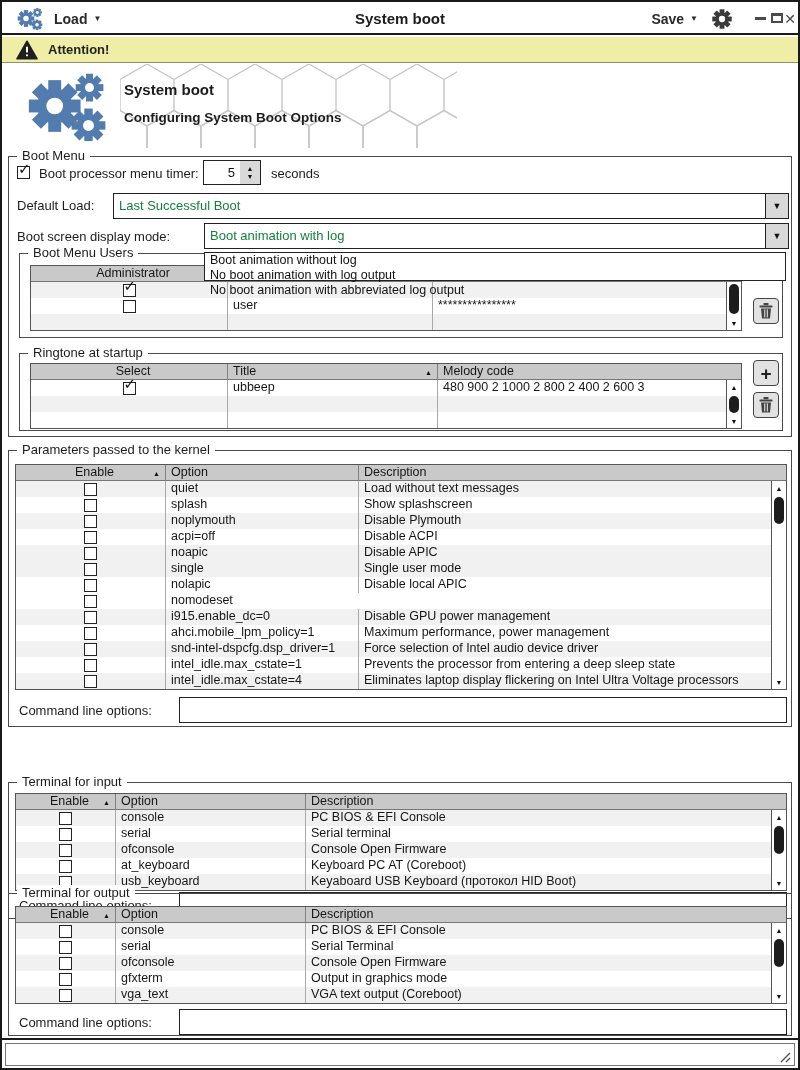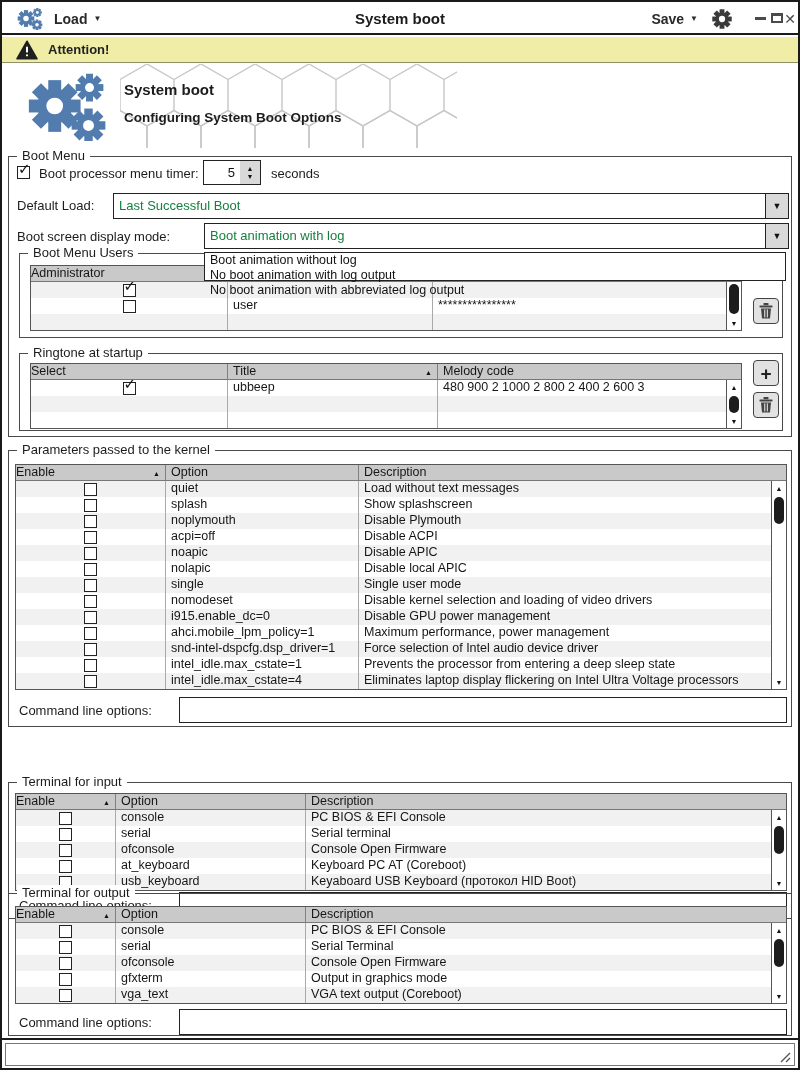--- a/index.html
+++ b/index.html
@@ -54,21 +54,21 @@
   .popup .opt { height:15px; line-height:15px; padding-left:5px; font-size:12.5px; color:#111; white-space:nowrap; }
 
   
   .tbl { position:absolute; border:1px solid #555; background:#fff; overflow:hidden; }
   .tr { display:grid; height:16px; }
   .tr.alt { background:#f1f1f1; }
   .td, .th { font-size:12.5px; line-height:15px; color:#161616; padding-left:5px; white-space:nowrap; overflow:hidden; position:relative; }
   .td:not(:last-child) { border-right:1px solid #a9a9a9; }
   .th { background:#c9c9c9; border-bottom:1px solid #777; }
   .th:not(:last-child) { border-right:1px solid #808080; }
-  .th.center, .td.center { padding-left:0; }
+  .th.center, .td.center { text-align:center; padding-left:8px; }
   .cc { display:flex; align-items:center; justify-content:center; padding-left:0; }
   .sort { position:absolute; right:5px; top:50%; transform:translateY(-50%); font-size:7px; color:#111; }
 
   .g-users .tr { grid-template-columns:197px 205px 1fr; }
   .g-ring  .tr { grid-template-columns:197px 210px 1fr; }
   .g-kern  .tr { grid-template-columns:150px 193px 1fr; }
   .g-term  .tr { grid-template-columns:100px 190px 1fr; }
 
   
   .sb { position:absolute; right:0; width:15px; background:#fff; border-left:1px solid #555; }
@@ -324,40 +324,39 @@
           <div class="td">acpi=off</div>
           <div class="td">Disable ACPI</div>
         </div>
       <div class="tr alt">
           <div class="td cc">
             <span class="cb"></span>
           </div>
           <div class="td">noapic</div>
           <div class="td">Disable APIC</div>
         </div>
+      <div class="tr alt">
+          <div class="td cc">
+            <span class="cb"></span>
+          </div>
+          <div class="td">single</div>
+          <div class="td">Single user mode</div>
+        </div>
       <div class="tr">
           <div class="td cc">
             <span class="cb"></span>
           </div>
           <div class="td">nolapic</div>
           <div class="td">Disable local APIC</div>
         </div>
-      <div class="tr alt">
-          <div class="td cc">
-            <span class="cb"></span>
-          </div>
-          <div class="td">single</div>
-          <div class="td">Single user mode</div>
-        </div>
       <div class="tr">
           <div class="td cc">
             <span class="cb"></span>
           </div>
           <div class="td">nomodeset</div>
-          <div class="td">Disable kernel selection and loading of video drivers</div>
         </div>
       <div class="tr alt">
           <div class="td cc">
             <span class="cb"></span>
           </div>
           <div class="td">i915.enable_dc=0</div>
           <div class="td">Disable GPU power management</div>
         </div>
       <div class="tr">
           <div class="td cc">

